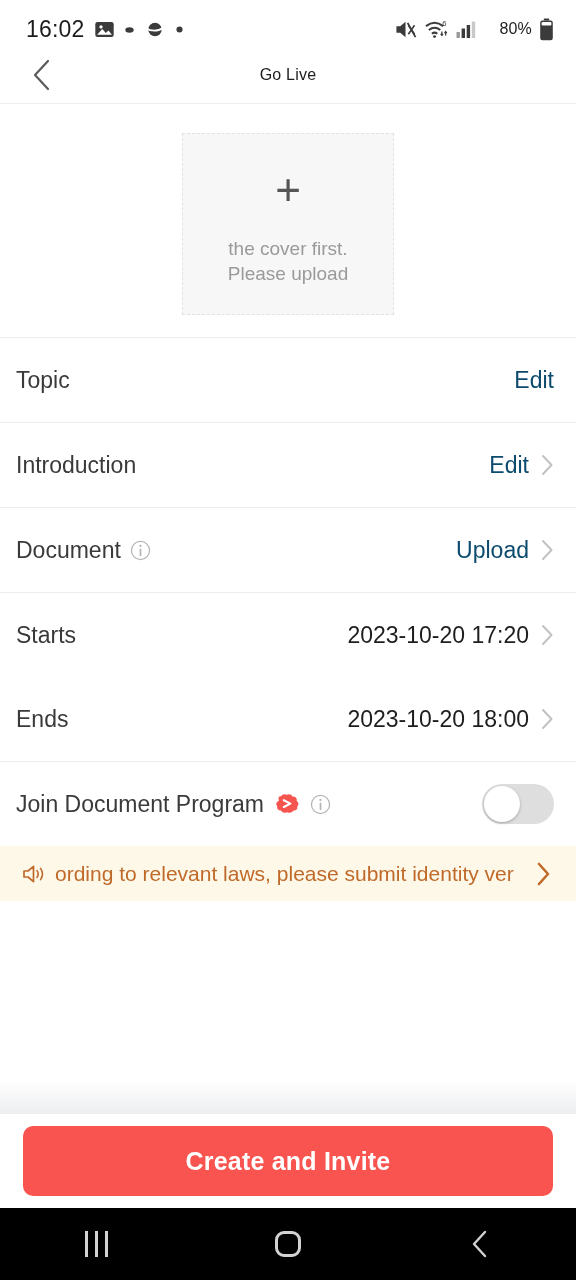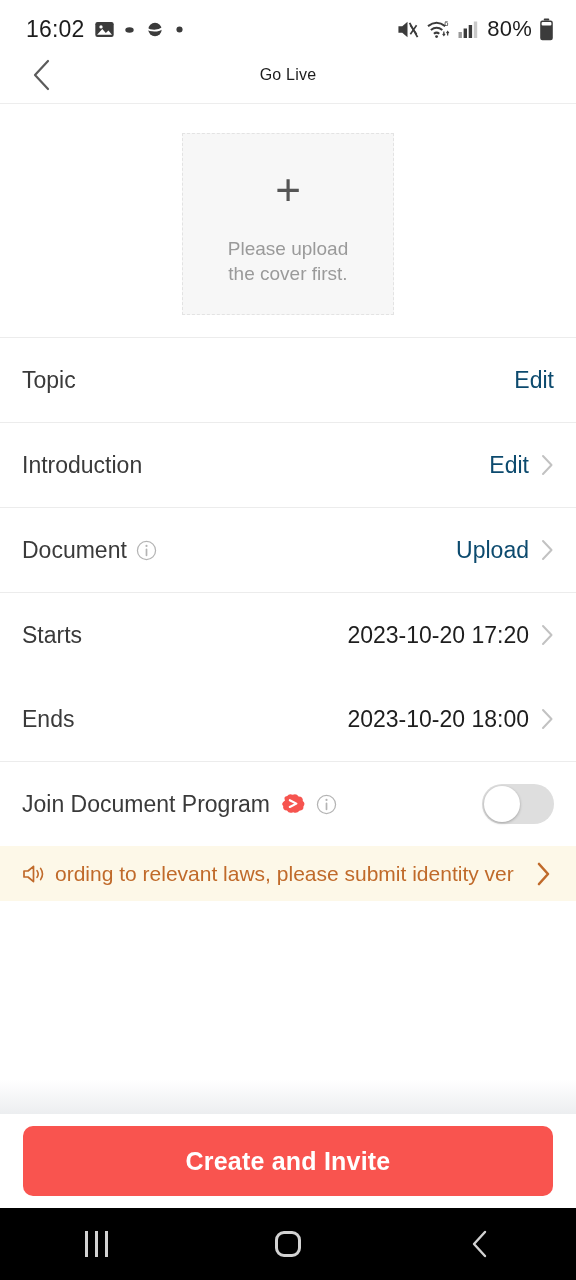--- a/index.html
+++ b/index.html
@@ -13,21 +13,21 @@
 
   
   .statusbar {
     height: 46px; flex: 0 0 46px;
     display: flex; align-items: center; justify-content: space-between;
     padding: 12px 22px 0 26px; background: #fff;
   }
   .sb-left { display: flex; align-items: center; gap: 9px; }
   .sb-time { font-size: 23px; color: #1d1d1d; letter-spacing: .2px; }
   .sb-right { display: flex; align-items: center; gap: 7px; }
-  .sb-batt-txt { font-size: 22px; color: #1d1d1d; letter-spacing: .2px; margin-left: 2px;}
+  .sb-batt-txt { font-size: 16px; color: #1d1d1d; letter-spacing: .2px; margin-left: 16px;}
   .ic { display: block; }
 
   
   .header {
     height: 58px; flex: 0 0 58px; position: relative;
     display: flex; align-items: center; justify-content: center;
     border-bottom: 1px solid #ededed; background: #fff;
   }
   .header-title { font-size: 16px; color: #1d1d1d; letter-spacing: .2px; }
   .back-btn {
@@ -49,21 +49,21 @@
     font-size: 44px; line-height: 1; color: #555; font-weight: 300;
     margin-top: 6px; margin-bottom: 24px;
   }
   .cover-text { font-size: 19px; line-height: 25px; color: #9a9a9a; text-align: center; }
 
   
   .group { background: #fff; }
   .divider { height: 1px; background: #ececec; width: 100%; }
   .row {
     height: 84px; display: flex; align-items: center; justify-content: space-between;
-    padding: 0 22px 0 22px;
+    padding: 0 22px 0 16px;
   }
   .row-label { display: flex; align-items: center; gap: 9px; font-size: 23px; color: #3a3a3a; }
   .row-right { display: flex; align-items: center; gap: 12px; }
   .row-action { font-size: 23px; color: #0c4a6e; }
   .row-value { font-size: 23px; color: #1d1d1d; }
   .row-action.no-chev { padding-right: 0px; }
 
   .info-ic { width: 21px; height: 21px; display: inline-block; }
 
   
@@ -176,22 +176,22 @@
       </svg>
     </div>
     <div class="header-title">Go Live</div>
   </div>
 
   <div class="body">
 
     <div class="cover-wrap">
       <div class="cover-box">
         <div class="cover-plus">+</div>
+        <div class="cover-text">the cover first.</div>
         <div class="cover-text">Please upload</div>
-        <div class="cover-text">the cover first.</div>
       </div>
     </div>
 
     <div class="divider"></div>
     <div class="group">
       <div class="row">
         <div class="row-label">Topic</div>
         <div class="row-right">
           <span class="row-action no-chev">Edit</span>
         </div>

